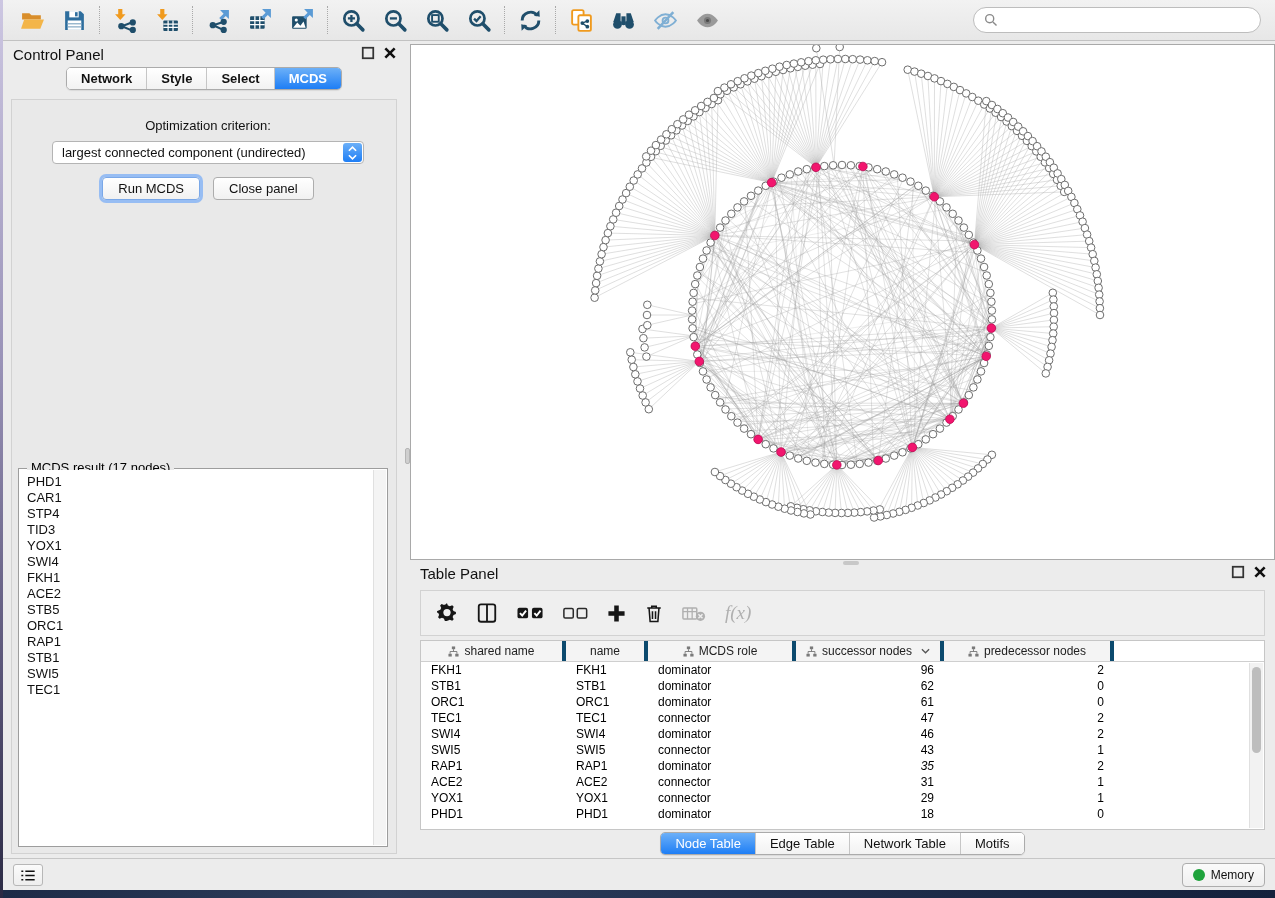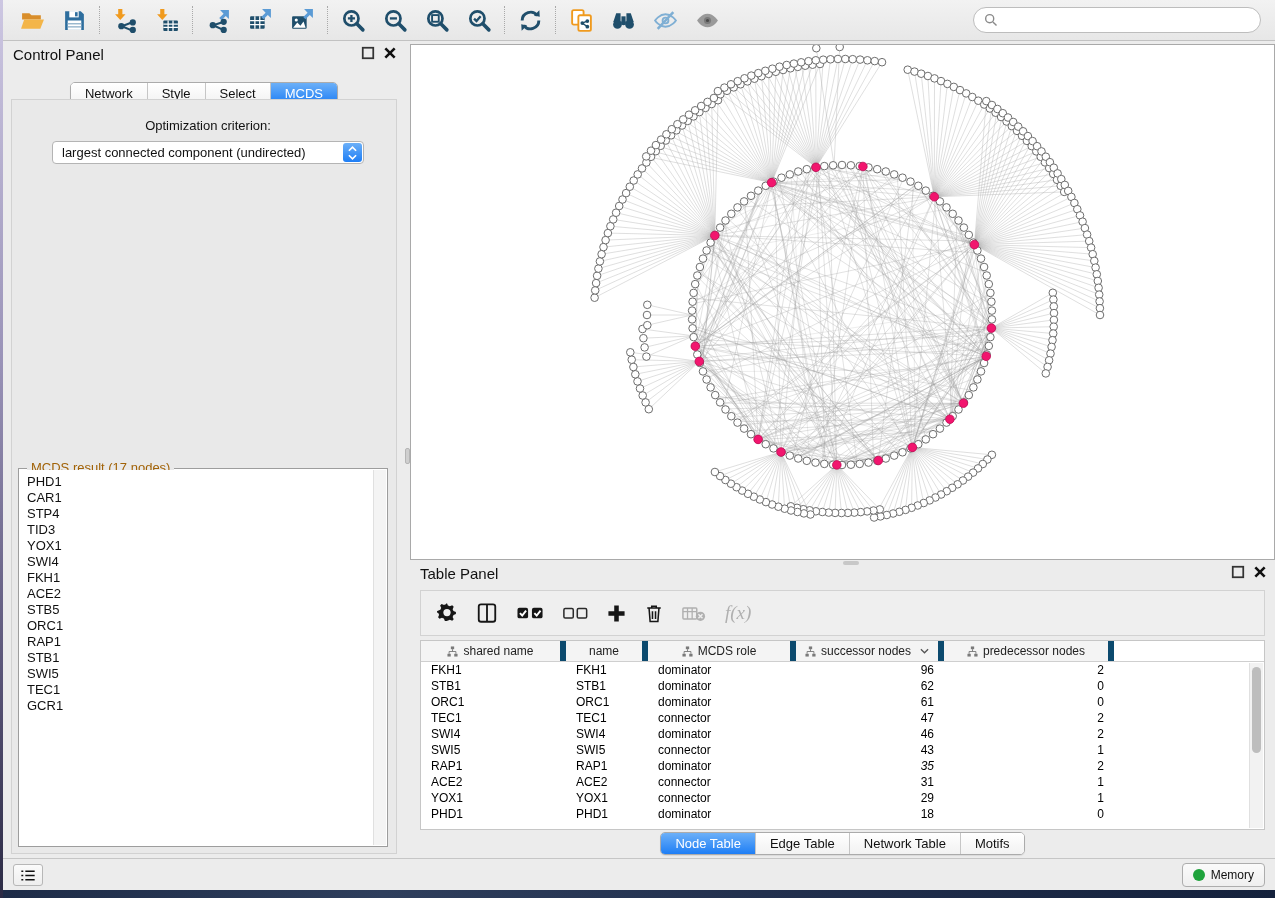--- a/index.html
+++ b/index.html
@@ -24,21 +24,21 @@
   .search-wrap svg { width:14px; height:14px; flex:0 0 auto; }
   .search-wrap input { border:none; outline:none; flex:1; margin-left:6px; font-size:13px; background:transparent; }
 
   
   .control-panel { position:absolute; left:0; top:41px; width:402px; bottom:32px; background:#ececec; }
   .panel-head { position:relative; height:26px; display:flex; align-items:center; padding:0 10px; }
   .panel-title { font-size:15px; color:#111; }
   .panel-head-btns { position:absolute; right:8px; top:5px; display:flex; gap:8px; }
   .wbtn { width:14px; height:14px; display:flex; align-items:center; justify-content:center; }
 
-  .seg-row { display:flex; justify-content:center; margin-top:15px; }
+  .seg-row { display:flex; justify-content:center; margin-top:0;font-weight:bold; }
   .segmented { display:inline-flex; border:1px solid #ababab; border-radius:5px; background:#fdfdfd; overflow:hidden;
     box-shadow:0 1px 1px rgba(0,0,0,.08); }
   .segment { padding:3px 14px; font-size:13px; color:#111; border-right:1px solid #c6c6c6; cursor:default; background:linear-gradient(#ffffff,#f2f2f2); }
   .segment:last-child { border-right:none; }
   .segment.active { background:linear-gradient(#6cb0f8,#1e7ef5); color:#fff; }
 
   .cp-frame { position:absolute; left:8px; right:8px; top:58px; bottom:4px;
     background:#e9e9e9; border:1px solid #d2d2d2;padding-left:8px; }
   .opt-label { text-align:center; font-size:13px; color:#111; margin-top:18px; }
   .dropdown { position:relative; margin:8px auto 0; width:312px; height:23px; background:#fff;
@@ -49,21 +49,21 @@
     align-items:center; justify-content:center; gap:2px; }
   .dd-stepper svg { width:9px; height:6px; }
   .btn-row { display:flex; justify-content:center; gap:13px; margin-top:13px; }
   .mac-btn { font-size:13px; color:#111; background:linear-gradient(#ffffff,#f1f1f1);
     border:1px solid #adadad; border-radius:4px; padding:3px 15px; }
   .mac-btn.focused { box-shadow:0 0 0 3px rgba(96,160,250,.6); border-color:#7aa8e8; }
 
   .fieldset { position:absolute; left:6px; right:8px; top:368px; bottom:6px;
     border:1px solid #9d9d9d; background:#fff; }
   .fieldset-legend { position:absolute; top:-9px; left:8px; background:#e9e9e9;
-    font-size:13px; color:#a16207; padding:0 4px; }
+    font-size:13px; color:#000000; padding:0 4px; }
   .mcds-list { position:absolute; inset:1px; background:#fff; overflow:hidden; padding:4px 0 0 7px; }
   .mcds-item { font-size:13px; line-height:16px; color:#111; }
   .mcds-scroll { position:absolute; top:1px; bottom:1px; right:1px; width:13px;
     background:#f4f4f4; border-left:1px solid #e0e0e0; }
 
   .vsplitter { position:absolute; left:402px; top:41px; width:5px; bottom:32px; background:#ececec; }
   .vsplit-handle { position:absolute; left:0; top:407px; width:5px; height:16px;
     background:#cfcfcf; border:1px solid #b5b5b5; border-radius:2px; }
 
   
@@ -81,21 +81,21 @@
   .tp-divider-handle { position:absolute; left:50%; top:1px; width:16px; height:4px;
     background:#c8c8c8; border-radius:2px; }
   .tp-toolbar { position:absolute; left:10px; right:10px; top:30px; height:46px;
     background:#efefef; border:1px solid #d2d2d2; display:flex; align-items:center; gap:19px; padding-left:16px; }
   .tp-icon { display:flex; align-items:center; }
   .fx-label { font-family:"Liberation Serif", serif; font-style:italic; font-size:19px; color:#b0b0b0; }
 
   .table-wrap { position:absolute; left:10px; right:10px; top:80px; bottom:28px;
     background:#fff; border:1px solid #c6c6c6; }
   .thead { display:flex; height:21px; border-bottom:1px solid #cfcfcf; font-size:12px; color:#222; }
-  .th { background:#f4f4f4; border-right:6px solid #0c4a6e; display:flex; align-items:center;
+  .th { background:#f4f4f4; border-right:4px solid #0c4a6e; display:flex; align-items:center;
     justify-content:center; gap:5px; position:relative; }
   .th.filler { background:#fff; border-right:none; flex:1; }
   .th svg.tree { width:11px; height:11px; }
   .th .sortchev { margin-left:4px; }
   .trow { display:flex; height:16px; font-size:12px; color:#000; align-items:center; }
   .td { overflow:hidden; white-space:nowrap; }
   .td.l { padding-left:10px; text-align:left; }
   .td.r { padding-right:10px; text-align:right; }
   .tbl-scroll { position:absolute; top:22px; bottom:1px; right:1px; width:14px;
     background:#f2f2f2; border-left:1px solid #e0e0e0; }
@@ -304,40 +304,43 @@
       <div class="dropdown">
         <span>largest connected component (undirected)</span>
         <span class="dd-stepper">
           <svg viewBox="0 0 10 6">
               <path d="M1 5L5 1l4 4" fill="none" stroke="#fff" stroke-width="1.8"></path>
             </svg>
           <svg viewBox="0 0 10 6">
               <path d="M1 1l4 4 4-4" fill="none" stroke="#fff" stroke-width="1.8"></path>
             </svg>
         </span>
+      </div>
+      <div class="btn-row">
+        <button class="mac-btn focused">Run MCDS</button>
+        <button class="mac-btn">Close panel</button>
       </div>
 
       <div class="fieldset">
         <span class="fieldset-legend">MCDS result (17 nodes)</span>
         <div class="mcds-list" id="mcds-list">
             <div class="mcds-item">PHD1</div>
             <div class="mcds-item">CAR1</div>
             <div class="mcds-item">STP4</div>
             <div class="mcds-item">TID3</div>
             <div class="mcds-item">YOX1</div>
             <div class="mcds-item">SWI4</div>
             <div class="mcds-item">FKH1</div>
             <div class="mcds-item">ACE2</div>
             <div class="mcds-item">STB5</div>
             <div class="mcds-item">ORC1</div>
             <div class="mcds-item">RAP1</div>
             <div class="mcds-item">STB1</div>
             <div class="mcds-item">SWI5</div>
             <div class="mcds-item">TEC1</div>
-            <div class="mcds-item">GCR1</div>
           </div>
         <div class="mcds-scroll"></div>
       </div>
     </div>
   </div>
 
   <div class="vsplitter">
     <div class="vsplit-handle"></div>
   </div>
 

